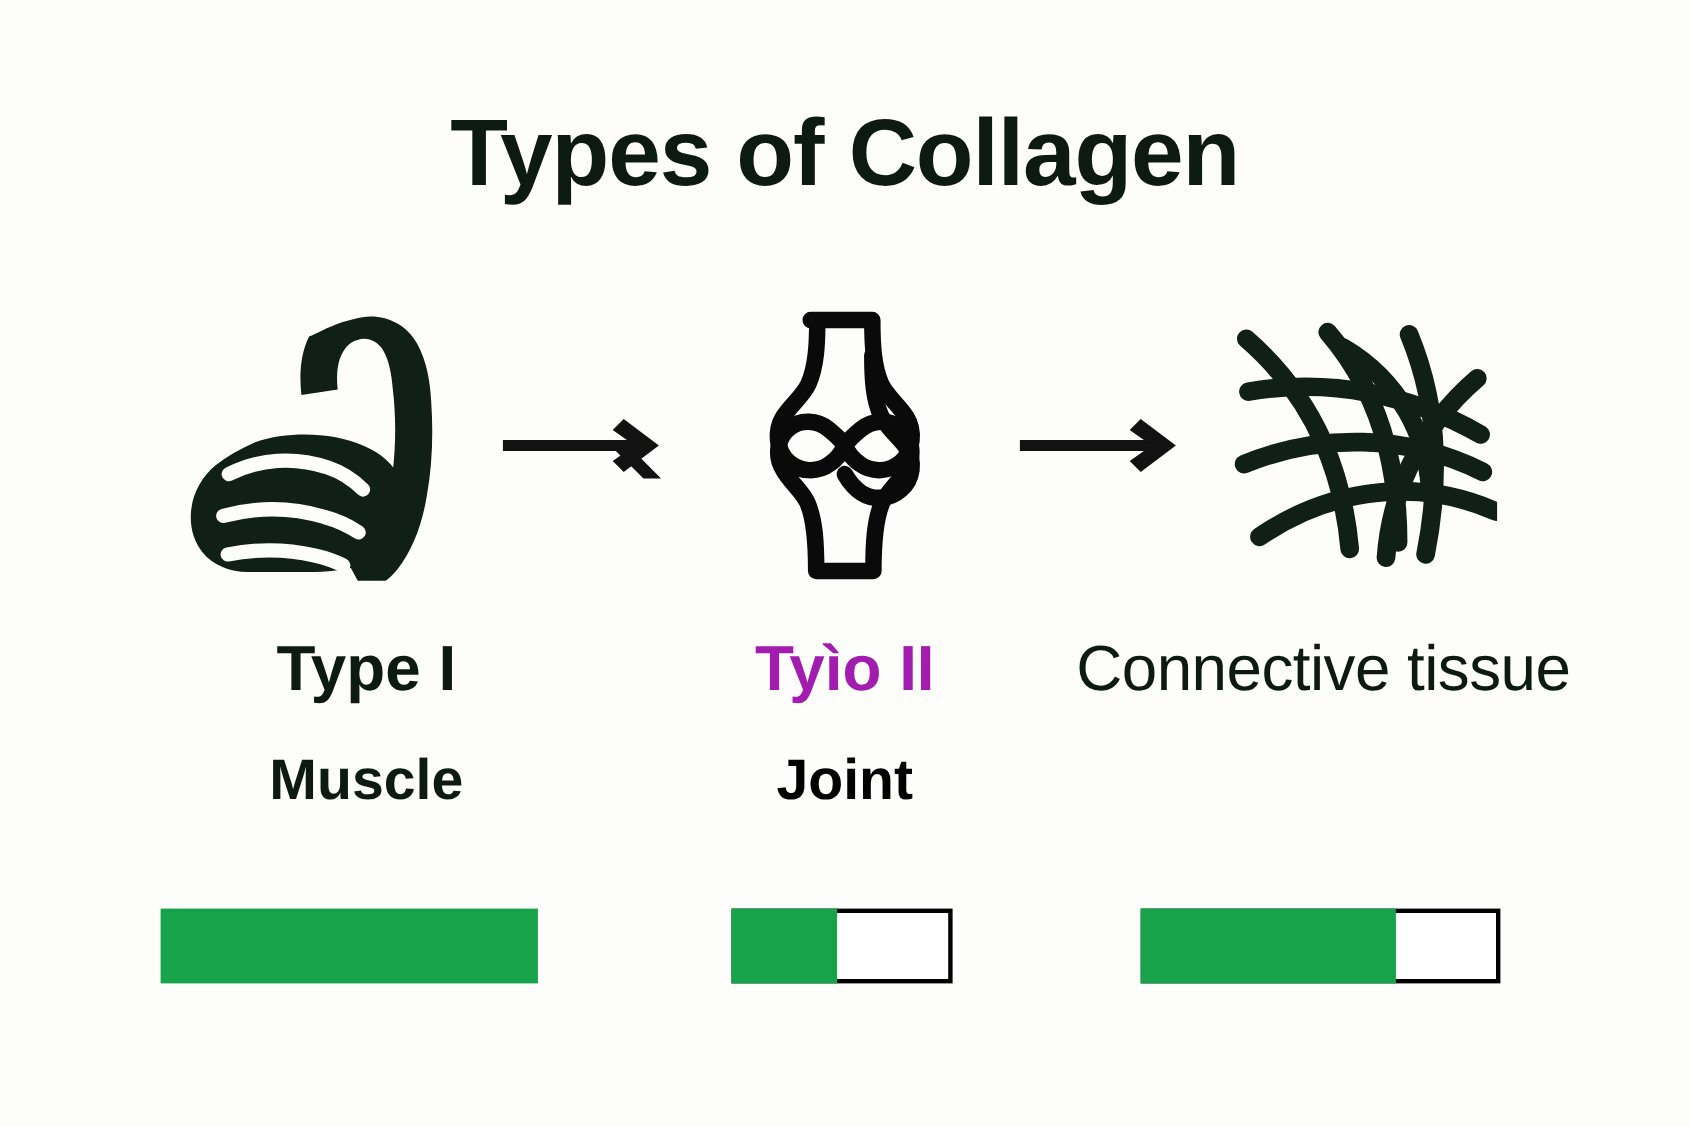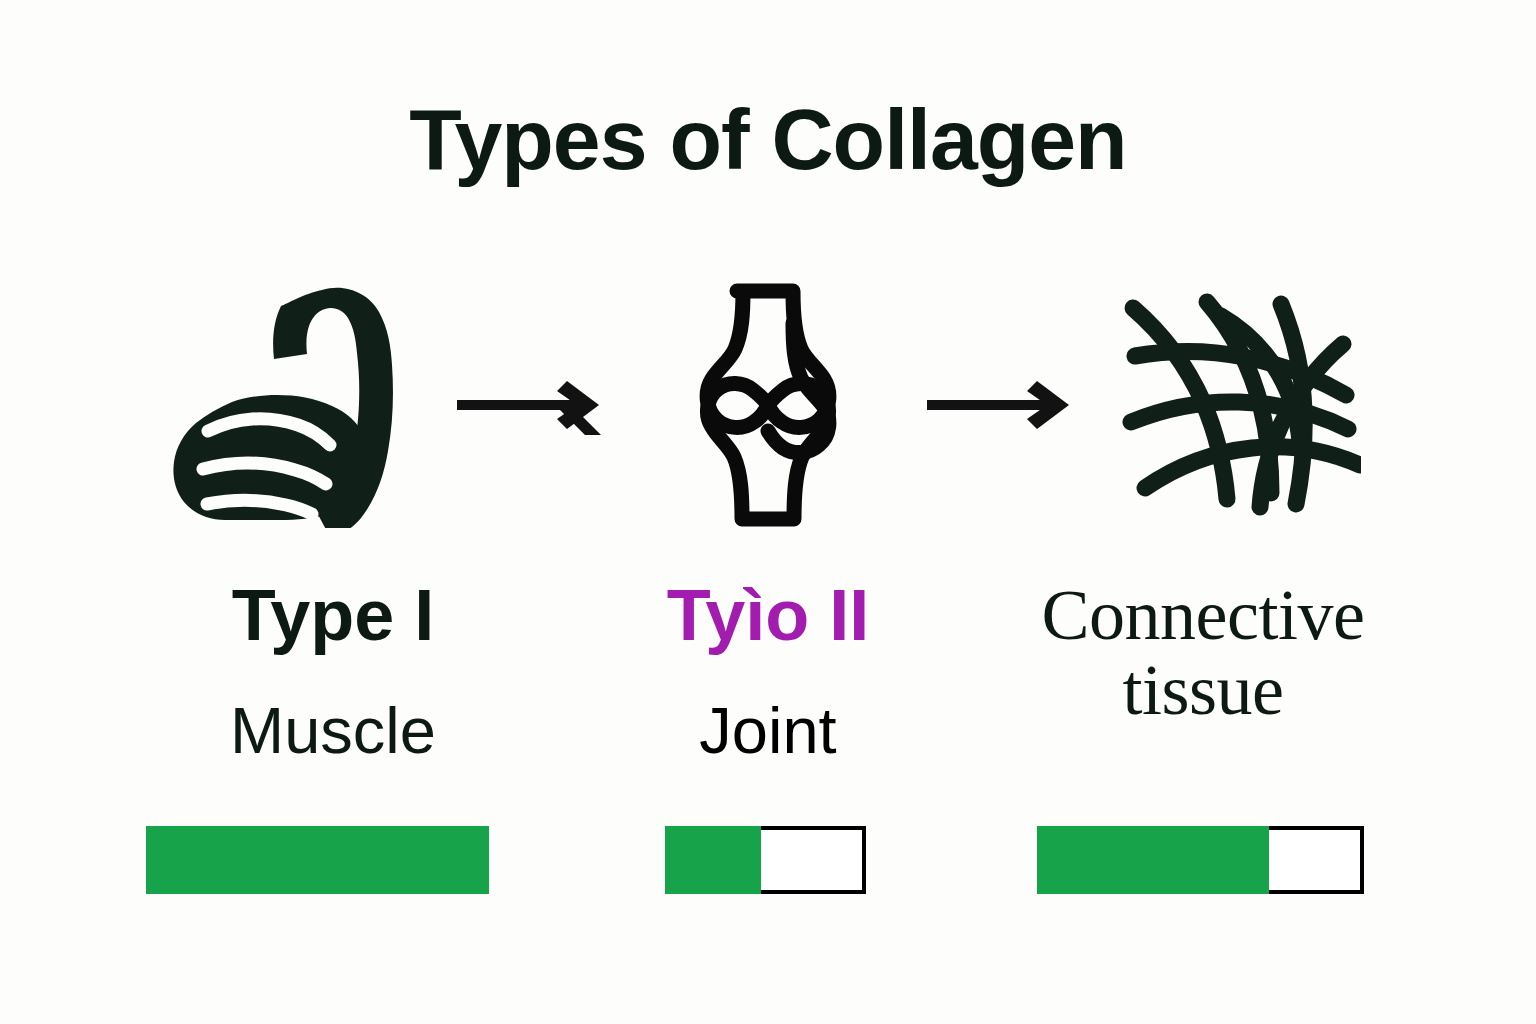--- a/index.html
+++ b/index.html
@@ -78,37 +78,36 @@
   .label-col {
     width: 470px;
     flex: 0 0 auto;
     text-align: center;
   }
   .label-col.c1 { width: 470px; }
   .label-col.c2 { width: 400px; }
   .label-col.c3 { width: 470px; }
 
   .heading {
-    font-size: 72px;
+    font-size: 58px;
     line-height: 1.04;
     font-weight: 700;
     color: #0d1a14;
     white-space: nowrap;
   }
   .heading.regular {
     font-weight: 400;
     white-space: normal;
     letter-spacing: -0.5px;
-    font-family: Liberation Serif, serif;
   }
   .subtitle {
     margin-top: 44px;
-    font-size: 65px;
+    font-size: 52px;
     line-height: 1.05;
-    font-weight: 400;
+    font-weight: 700;
     color: #0f1a15;
   }
 
   
   .bars {
     position: absolute;
     top: 826px;
     left: 0;
     width: 1536px;
     height: 70px;

